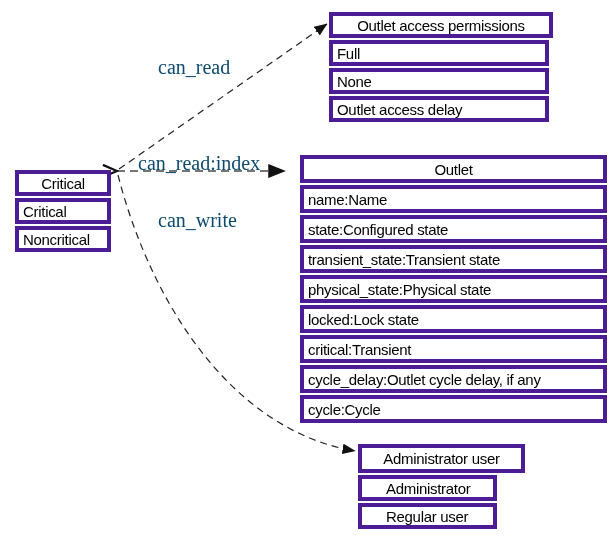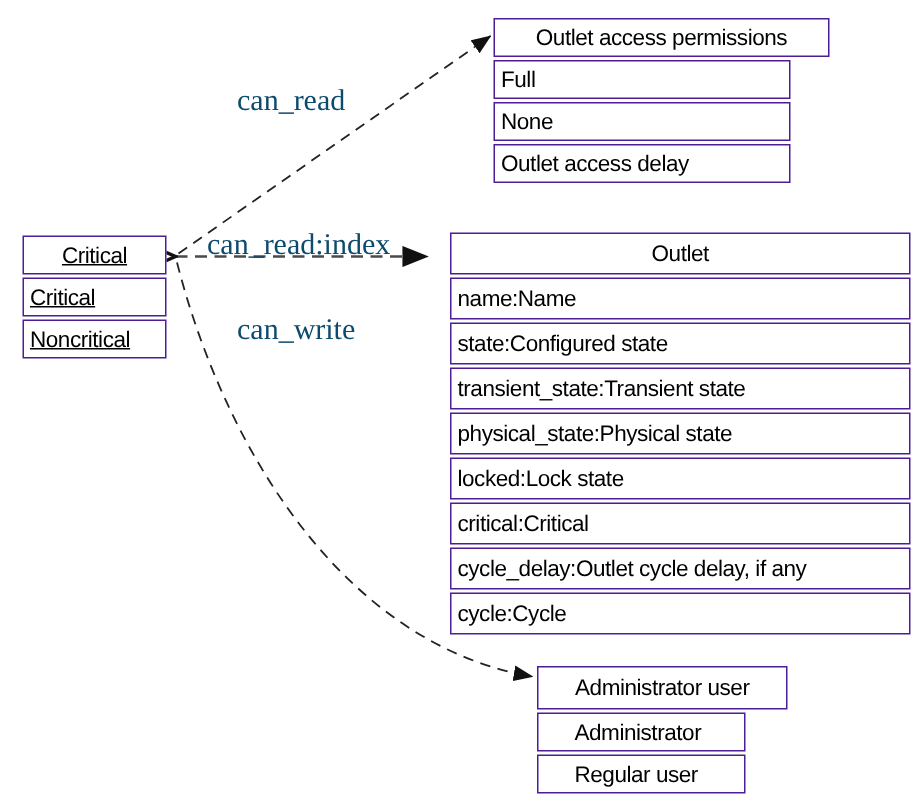--- a/index.html
+++ b/index.html
@@ -5,34 +5,34 @@
   html,body{margin:0;padding:0;background:#ffffff;}
   body{
     width:609px;height:539px;position:relative;overflow:hidden;
     font-family:"Liberation Sans",sans-serif;color:#000;
   }
   .canvas{position:absolute;inset:0;}
   .edges{position:absolute;left:0;top:0;z-index:1;}
   .node{position:absolute;z-index:2;}
   .cell{
     box-sizing:border-box;
-    border:1px solid #4c1d95;
+    border:4px solid #4c1d95;
     background:#fff;
     display:flex;align-items:center;
     padding:0 4px;
     margin-bottom:2px;
     font-size:15px;letter-spacing:-0.3px;
     white-space:nowrap;overflow:visible;
   }
   .cell.hdr{justify-content:center;}
   
   .n-critical .cell{height:26px;width:96px;}
   
   .n-perms .cell.hdr{height:26px;width:224px;}
-  .n-perms .cell.row{height:26px;width:198px;}
+  .n-perms .cell.row{height:26px;width:220px;}
   
   .n-outlet .cell{width:307px;}
   .n-outlet .cell.hdr{height:28px;}
   .n-outlet .cell.row{height:28px;}
   
   .n-admin .cell.hdr{height:29px;width:167px;}
   .n-admin .cell.row{height:26px;width:139px;padding-left:24px;}
   
   .edge-label{
     position:absolute;z-index:3;
@@ -60,41 +60,41 @@
     </defs>
     <path d="M119,169 L327,24" fill="none" stroke="#222" stroke-width="1.2" stroke-dasharray="7,5" marker-end="url(#mArrow)"></path>
     <path d="M117,171 L285,171" fill="none" stroke="#4a4a4a" stroke-width="1.6" stroke-dasharray="8,5" marker-start="url(#mVee)" marker-end="url(#mArrow)"></path>
     <path d="M118,175 C150,300 230,430 355,451" fill="none" stroke="#222" stroke-width="1.2" stroke-dasharray="7,5" marker-end="url(#mArrow)"></path>
   </svg>
 
   <div class="edge-label" id="lbl-can-read">can_read</div>
   <div class="edge-label" id="lbl-can-read-index">can_read:index</div>
   <div class="edge-label" id="lbl-can-write">can_write</div>
 
-  <div class="node n-critical" style="left:15px;top:157px;text-decoration:underline;">
+  <div class="node n-critical" style="left:15px;top:170px;">
     <div class="cell hdr">Critical</div>
     <div class="cell row">Critical</div>
     <div class="cell row">Noncritical</div>
   </div>
 
   <div class="node n-perms" style="left:329px;top:12px;">
     <div class="cell hdr">Outlet access permissions</div>
     <div class="cell row">Full</div>
     <div class="cell row">None</div>
     <div class="cell row">Outlet access delay</div>
   </div>
 
   <div class="node n-outlet" style="left:300px;top:155px;">
     <div class="cell hdr">Outlet</div>
     <div class="cell row">name:Name</div>
     <div class="cell row">state:Configured state</div>
     <div class="cell row">transient_state:Transient state</div>
     <div class="cell row">physical_state:Physical state</div>
     <div class="cell row">locked:Lock state</div>
-    <div class="cell row">critical:Critical</div>
+    <div class="cell row">critical:Transient</div>
     <div class="cell row">cycle_delay:Outlet cycle delay, if any</div>
     <div class="cell row">cycle:Cycle</div>
   </div>
 
   <div class="node n-admin" style="left:358px;top:444px;">
     <div class="cell hdr">Administrator user</div>
     <div class="cell row">Administrator</div>
     <div class="cell row">Regular user</div>
   </div>
 

